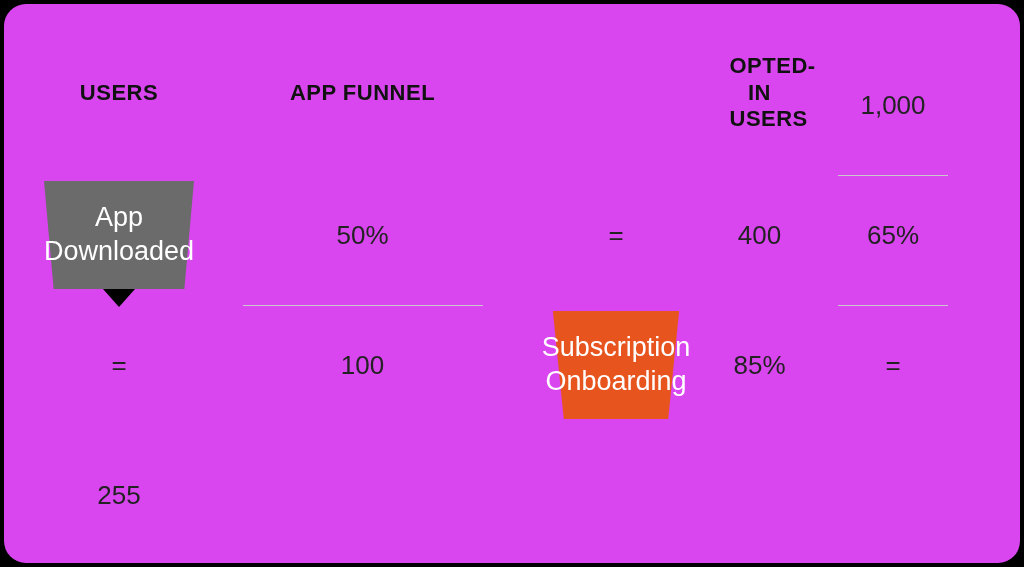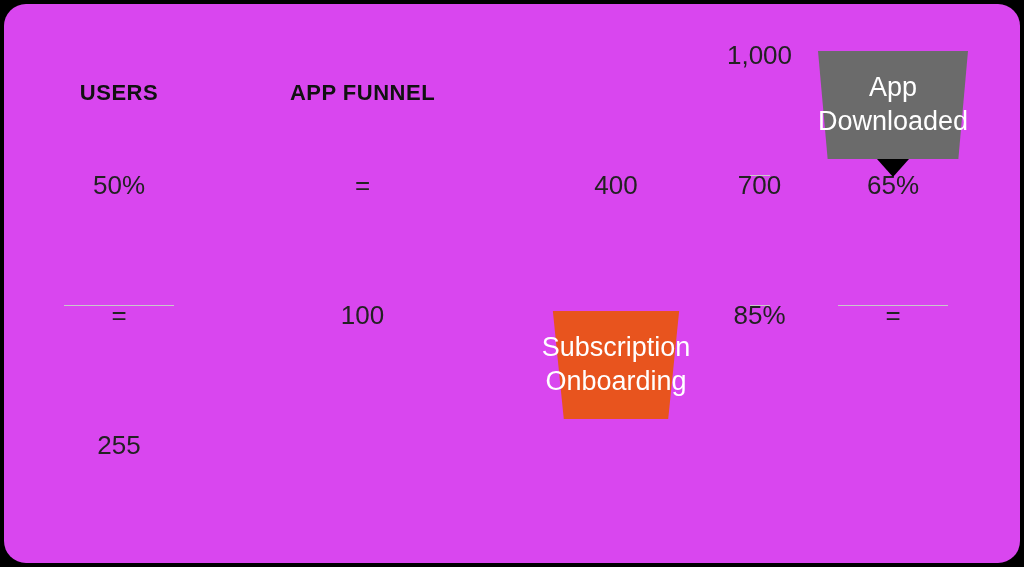--- a/index.html
+++ b/index.html
@@ -32,20 +32,21 @@
     font-size: 22px;
     letter-spacing: 0.5px;
     color: #111;
     text-align: center;
     line-height: 1.2;
     padding-bottom: 24px;
   }
   .row-cell {
     height: 130px;
     display: flex;
+    align-items: center;
     justify-content: center;
     position: relative;
   }
   .num { font-size: 26px; color: #222; text-align: center; font-weight: 400; }
   .eq  { font-size: 26px; color: #222; text-align: center; font-weight: 400; }
 
   .divider-short::after {
     content: "";
     position: absolute;
     left: 20px; right: 20px; bottom: -6px;
@@ -99,20 +100,21 @@
 </style>
 </head>
 <body>
 
 <div class="card">
   <div class="grid">
 
     <div class="header">USERS</div>
     <div class="header">APP FUNNEL</div>
     <div class="header"></div>
+    <div class="header">OPTED-IN USERS</div>
 
     <div class="row-cell divider-short">
         <span class="num">1,000</span>
       </div>
     <div class="funnel-cell">
       <div class="trap">
         <svg viewBox="0 0 280 108" preserveAspectRatio="none">
             <polygon points="0,0 280,0 262,108 18,108" fill="#6b6b6b"></polygon>
           </svg>
         <div class="label">App Downloaded</div>
@@ -122,23 +124,20 @@
     <div class="row-cell divider-short">
         <span class="num">50%</span>
       </div>
     <div class="row-cell">
         <span class="eq">=</span>
       </div>
     <div class="row-cell">
         <span class="num">400</span>
       </div>
 
-    <div class="row-cell divider-short">
-        <span class="num">700</span>
-      </div>
     <div class="row-cell divider-short">
         <span class="num">65%</span>
       </div>
     <div class="row-cell">
         <span class="eq">=</span>
       </div>
 
     <div class="row-cell">
         <span class="num">100</span>
       </div>

